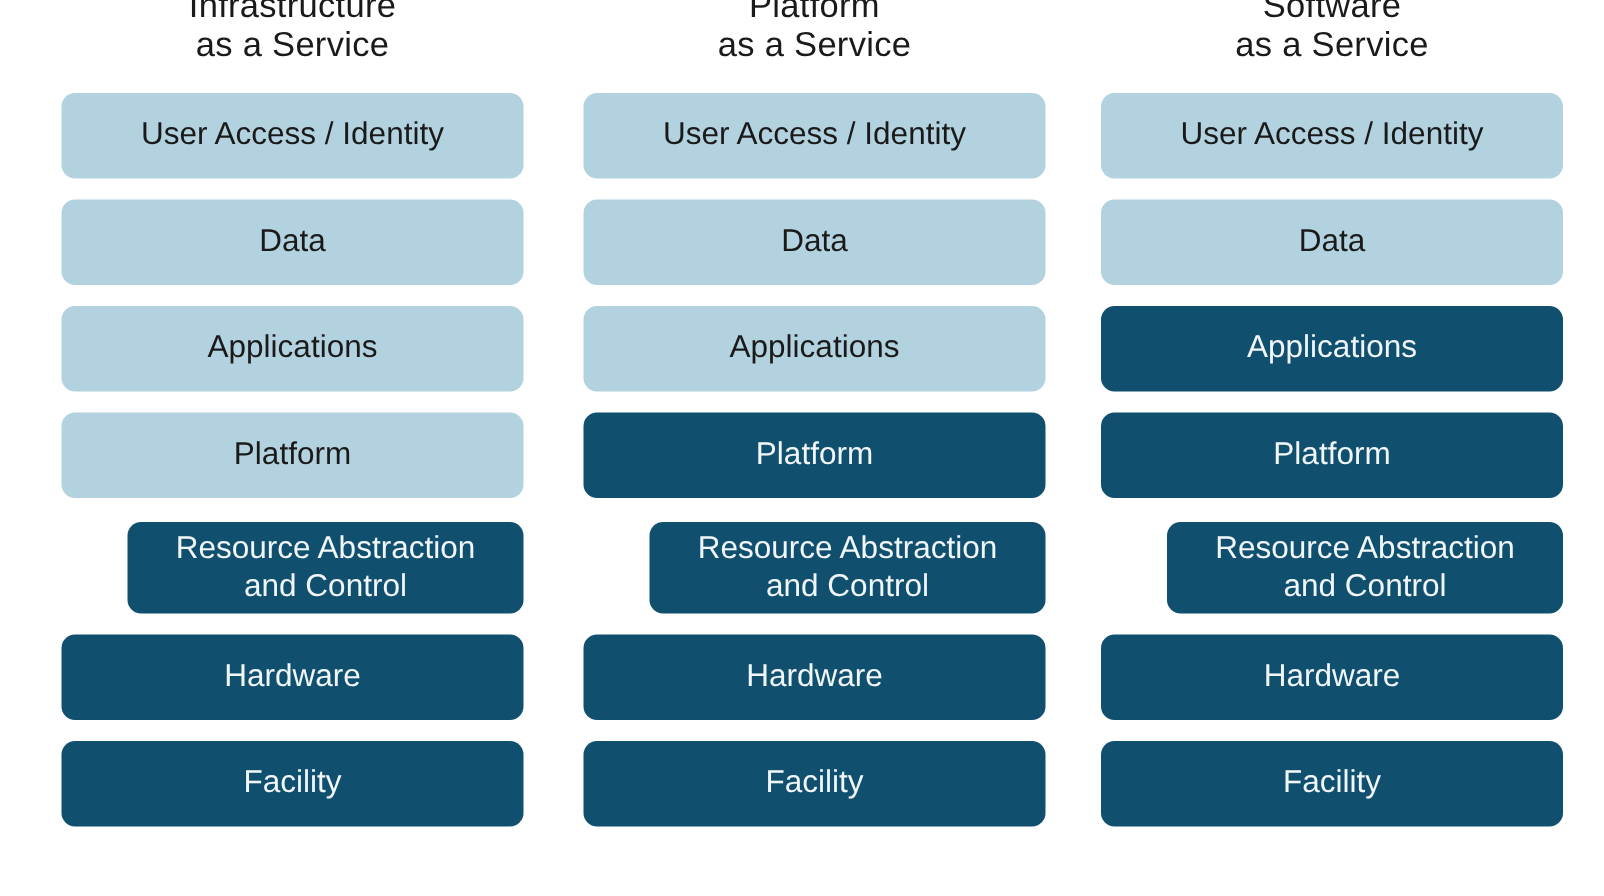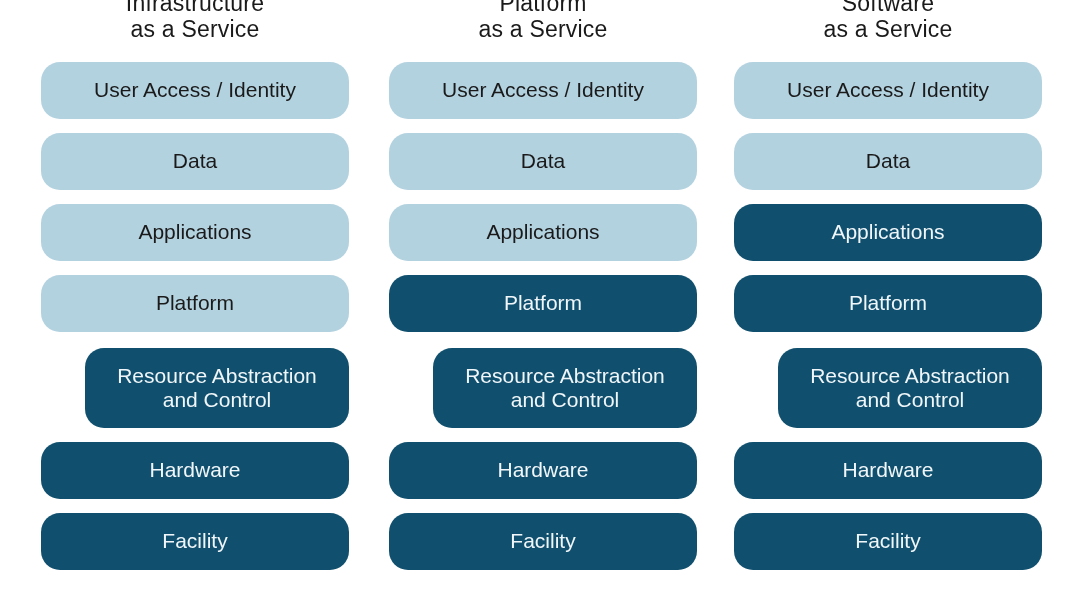--- a/index.html
+++ b/index.html
@@ -33,32 +33,32 @@
     margin-bottom: 20px;
     text-align: center;
     font-size: 23px;
     line-height: 26px;
     letter-spacing: 0.2px;
     color: var(--title-text, #1a1a1a);
   }
   .layer {
     height: 57px;
     margin-bottom: 14px;
-    border-radius: 19px;
+    border-radius: 9px;
     display: flex;
     align-items: center;
     justify-content: center;
     text-align: center;
     font-size: 21px;
     line-height: 1.15;
     padding: 0 12px;
     box-sizing: border-box;
   }
   .layer.tall {
-    height: 80px;
+    height: 61px;
     margin-top: 2px;
     margin-left: 44px;
   }
   .layer[data-variant="light"] {
     background: var(--light-bg, #B3D2E0);
     color: var(--light-text, #1a1a1a);
   }
   .layer[data-variant="dark"] {
     background: var(--dark-bg, #10506E);
     color: var(--dark-text, #F0F6F9);

